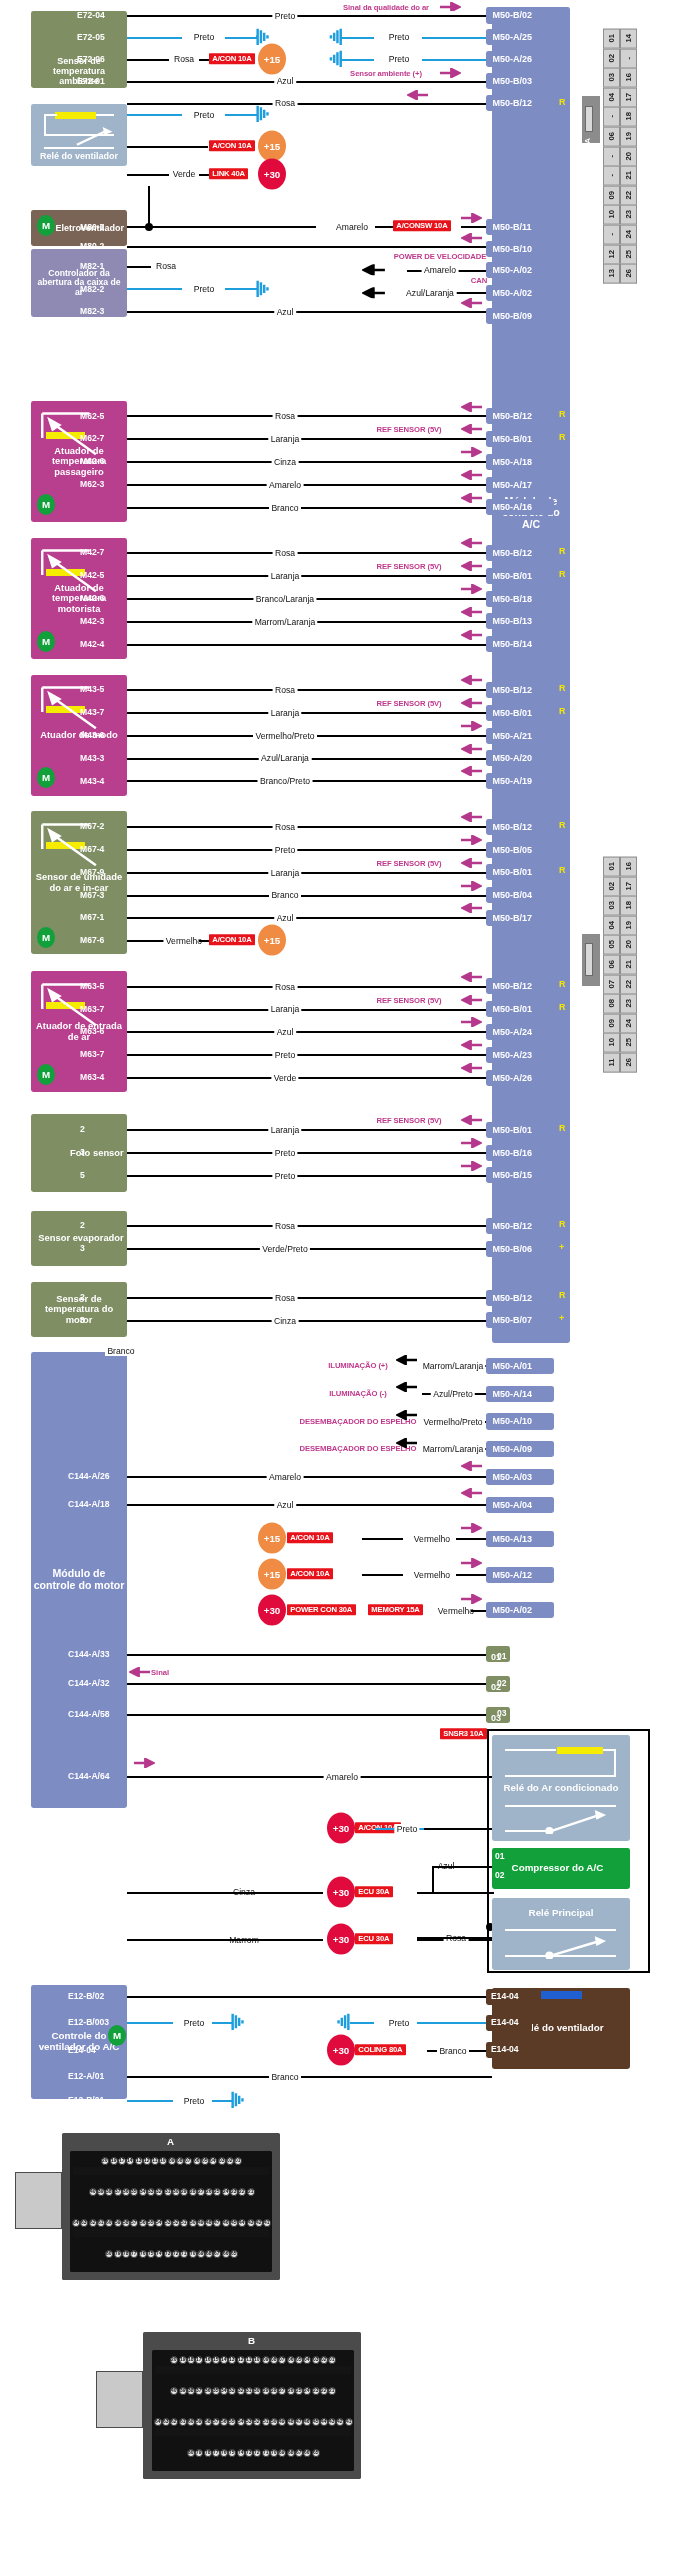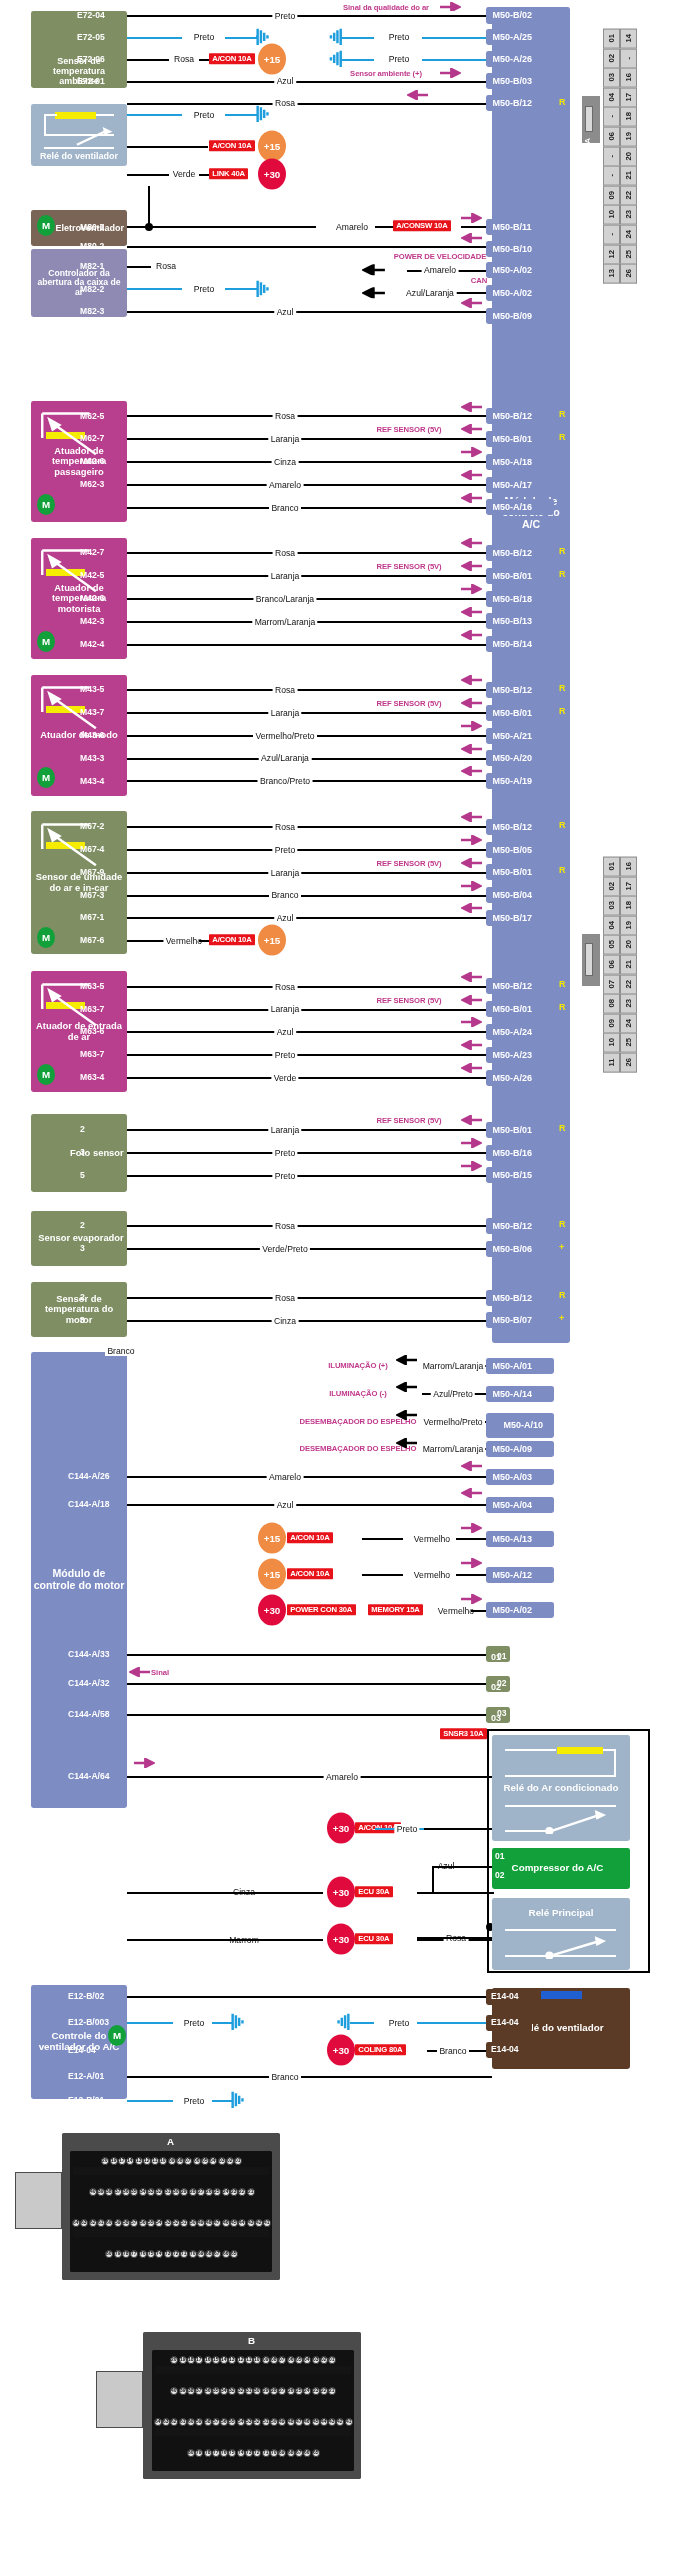--- a/index.html
+++ b/index.html
@@ -783,21 +783,21 @@
       </svg>
       <div class="box mod" style="left:486px; top:1386px; width:68px; height:16.3px; justify-content:flex-start; padding-left:6.5px; font-size:9px;">
         <span>M50-A/14</span>
       </div>
       <div class="annot" style="left:358px; top:1421px;">DESEMBAÇADOR DO ESPELHO</div>
       <div class="wire" style="left:422px; top:1421px; width:70px;"></div>
       <div class="wirelabel" style="left:453px; top:1422px;">Vermelho/Preto</div>
       <svg class="arrow" style="left:396px; top:1415px;" width="21" height="9.8" viewBox="0 0 26 12">
         <path d="M26 6 L8 6 M12 1 L2 6 L12 11 Z" stroke="#000" stroke-width="3" fill="#000"></path>
       </svg>
-      <div class="box mod" style="left:486px; top:1413px; width:68px; height:25px; justify-content:center; padding-left:6.5px; font-size:9px;">
+      <div class="box mod" style="left:486px; top:1413px; width:68px; height:17px; justify-content:flex-start; padding-left:6.5px; font-size:9px;">
         <span>M50-A/10</span>
       </div>
       <div class="annot" style="left:358px; top:1448px;">DESEMBAÇADOR DO ESPELHO</div>
       <div class="wire" style="left:422px; top:1448px; width:70px;"></div>
       <div class="wirelabel" style="left:453px; top:1449px;">Marrom/Laranja</div>
       <svg class="arrow" style="left:396px; top:1443px;" width="21" height="9.8" viewBox="0 0 26 12">
         <path d="M26 6 L8 6 M12 1 L2 6 L12 11 Z" stroke="#000" stroke-width="3" fill="#000"></path>
       </svg>
       <div class="box mod" style="left:486px; top:1441px; width:68px; height:16.3px; justify-content:flex-start; padding-left:6.5px; font-size:9px;">
         <span>M50-A/09</span>

